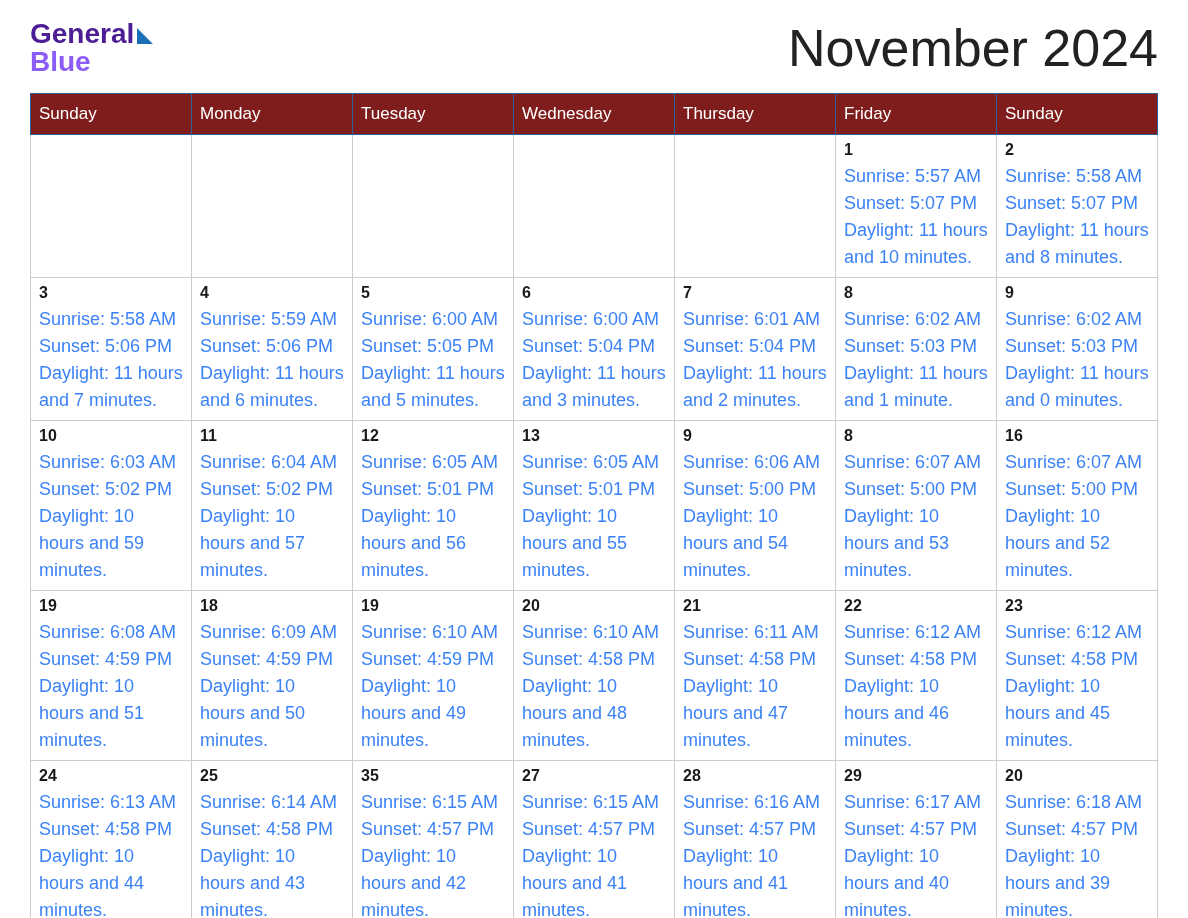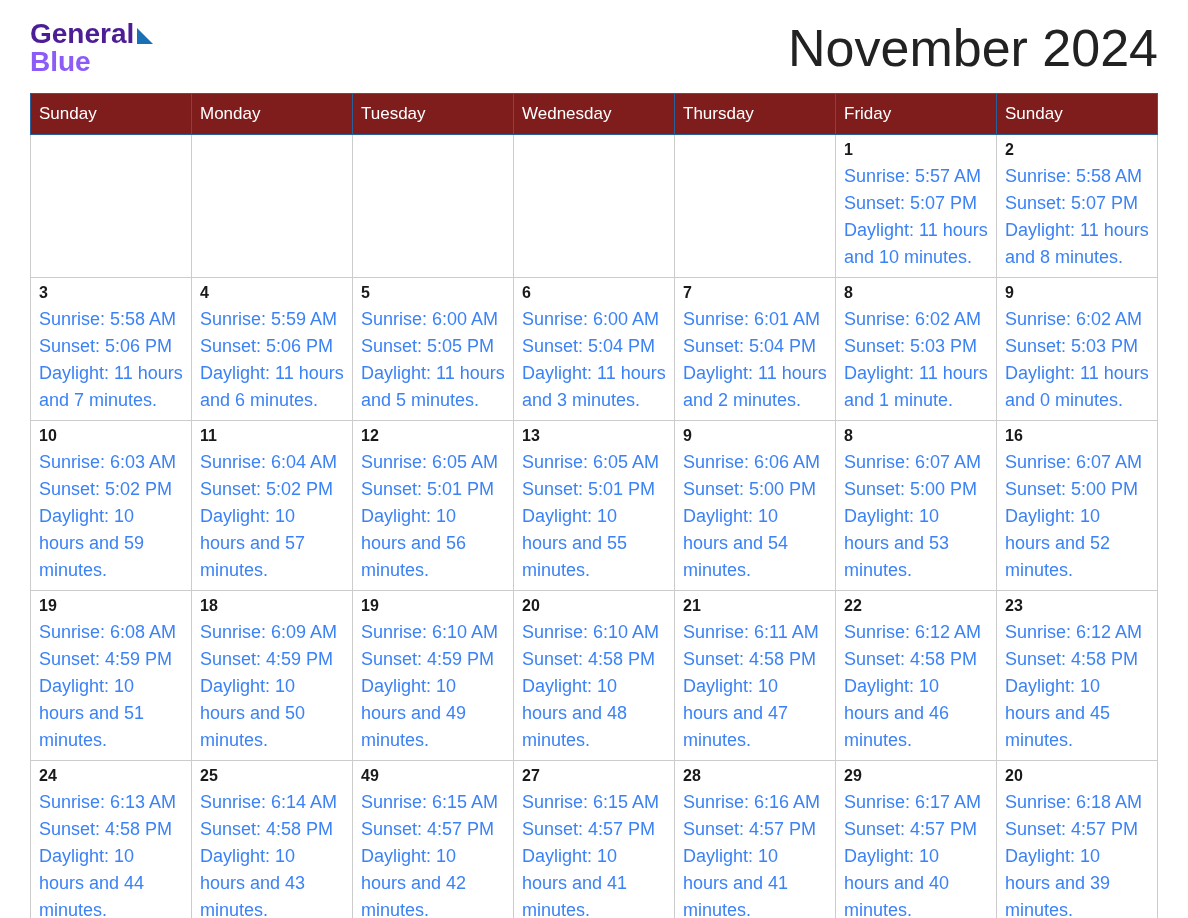--- a/index.html
+++ b/index.html
@@ -229,21 +229,21 @@
       <tr>
         <td>
           <span class="day-number">24</span>
           <div class="day-info">Sunrise: 6:13 AM<br>Sunset: 4:58 PM<br>Daylight: 10 hours and 44 minutes.</div>
         </td>
         <td>
           <span class="day-number">25</span>
           <div class="day-info">Sunrise: 6:14 AM<br>Sunset: 4:58 PM<br>Daylight: 10 hours and 43 minutes.</div>
         </td>
         <td>
-          <span class="day-number">49</span>
+          <span class="day-number">35</span>
           <div class="day-info">Sunrise: 6:15 AM<br>Sunset: 4:57 PM<br>Daylight: 10 hours and 42 minutes.</div>
         </td>
         <td>
           <span class="day-number">27</span>
           <div class="day-info">Sunrise: 6:15 AM<br>Sunset: 4:57 PM<br>Daylight: 10 hours and 41 minutes.</div>
         </td>
         <td>
           <span class="day-number">28</span>
           <div class="day-info">Sunrise: 6:16 AM<br>Sunset: 4:57 PM<br>Daylight: 10 hours and 41 minutes.</div>
         </td>

